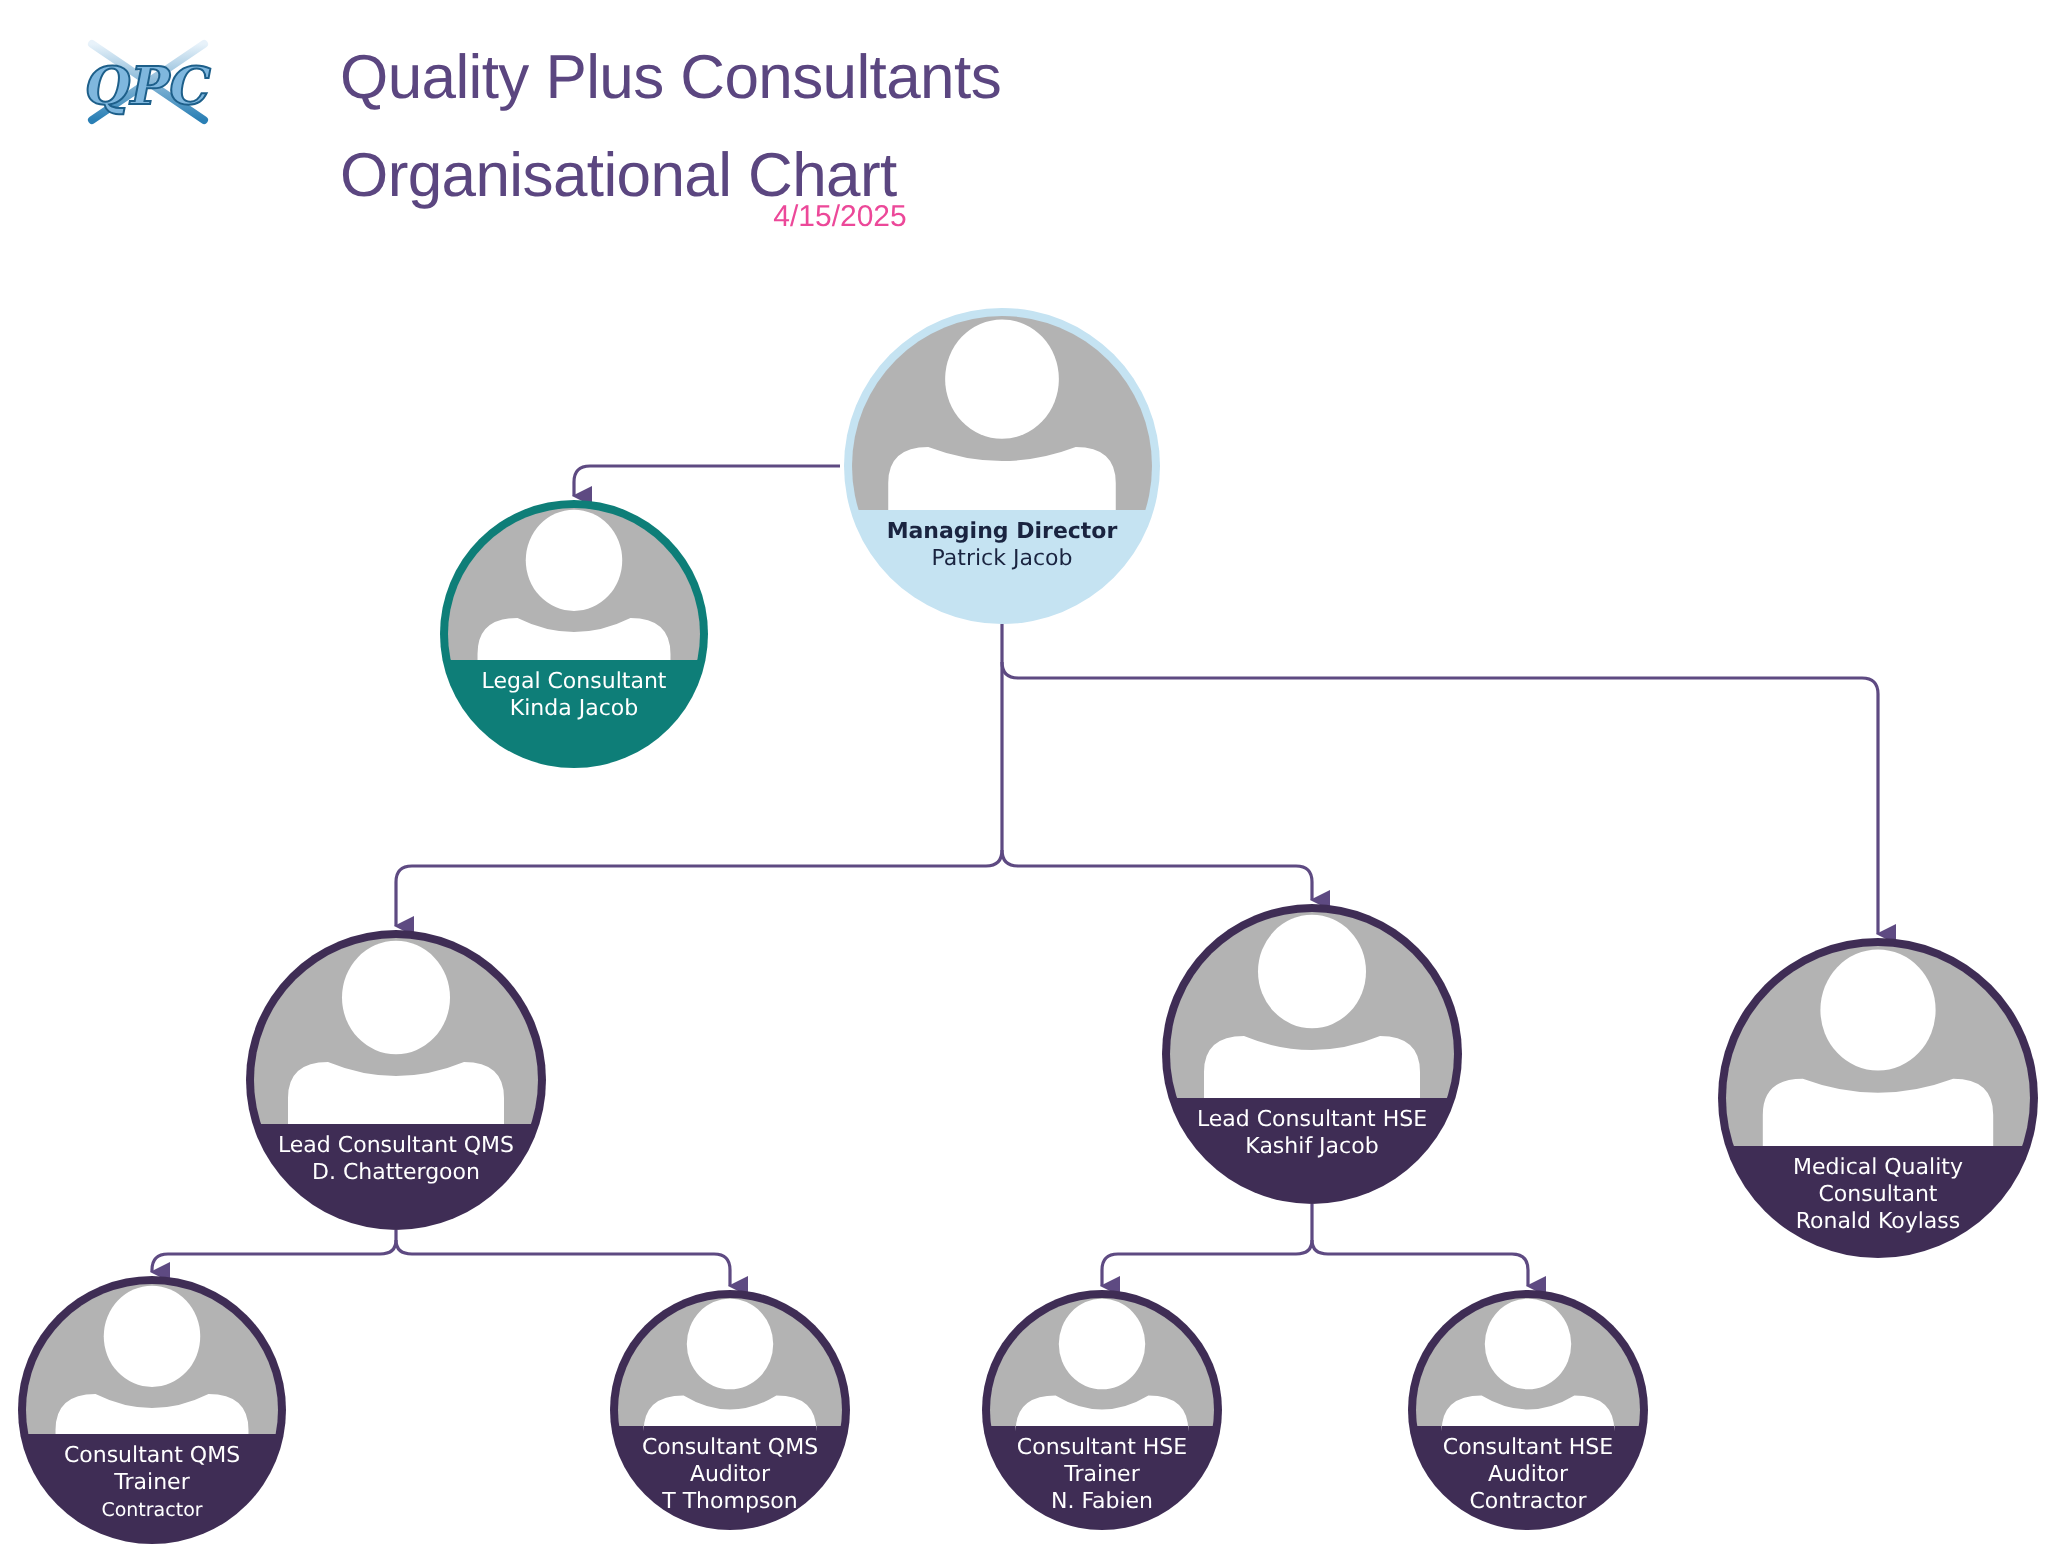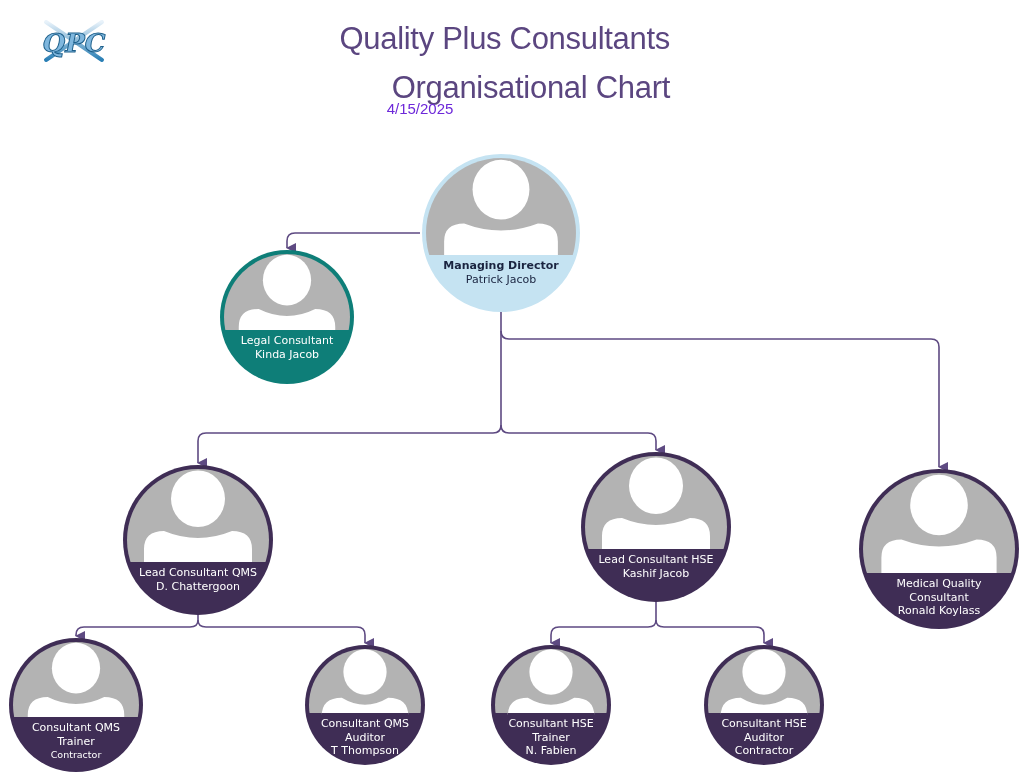--- a/index.html
+++ b/index.html
@@ -1,20 +1,20 @@
 <!DOCTYPE html>
 <html><head>
   <meta charset="utf-8">
   <style>
     html, body { margin: 0; padding: 0; background: #ffffff; }
     body { width: 1024px; height: 783px; position: relative; overflow: hidden; font-family: "DejaVu Sans", sans-serif; }
-    .title { position: absolute; left: 170px; width: 500px; text-align: right; color: #5b4680; font-family: "Liberation Sans", sans-serif; font-size: 31px; line-height: 38px; letter-spacing: -0.3px; }
+    .title { position: absolute; left: 170px; width: 500px; text-align: left; color: #5b4680; font-family: "Liberation Sans", sans-serif; font-size: 31px; line-height: 38px; letter-spacing: -0.3px; }
     .t1 { top: 20px; }
     .t2 { top: 59px; margin-top: 10px; }
-    .date { position: absolute; top: 100px; left: 170px; width: 500px; text-align: center; color: #6d28d9; font-family: "Liberation Sans", sans-serif; font-size: 15px; }
+    .date { position: absolute; top: 100px; left: 170px; width: 500px; text-align: center; color: #ec4899; font-family: "Liberation Sans", sans-serif; font-size: 15px; }
     .logo { position: absolute; left: 22px; top: 6px; width: 104px; height: 70px; font-style: italic; }
     svg#chart { position: absolute; left: 0; top: 0; }
     .lbl { font-family: "DejaVu Sans", sans-serif; fill: #ffffff; text-anchor: middle; }
     .lbl.dark { fill: #1a2440; }
   </style>
 </head>
 <body>
 
 <div class="logo">
   <svg width="104" height="70" viewBox="0 0 104 70">

